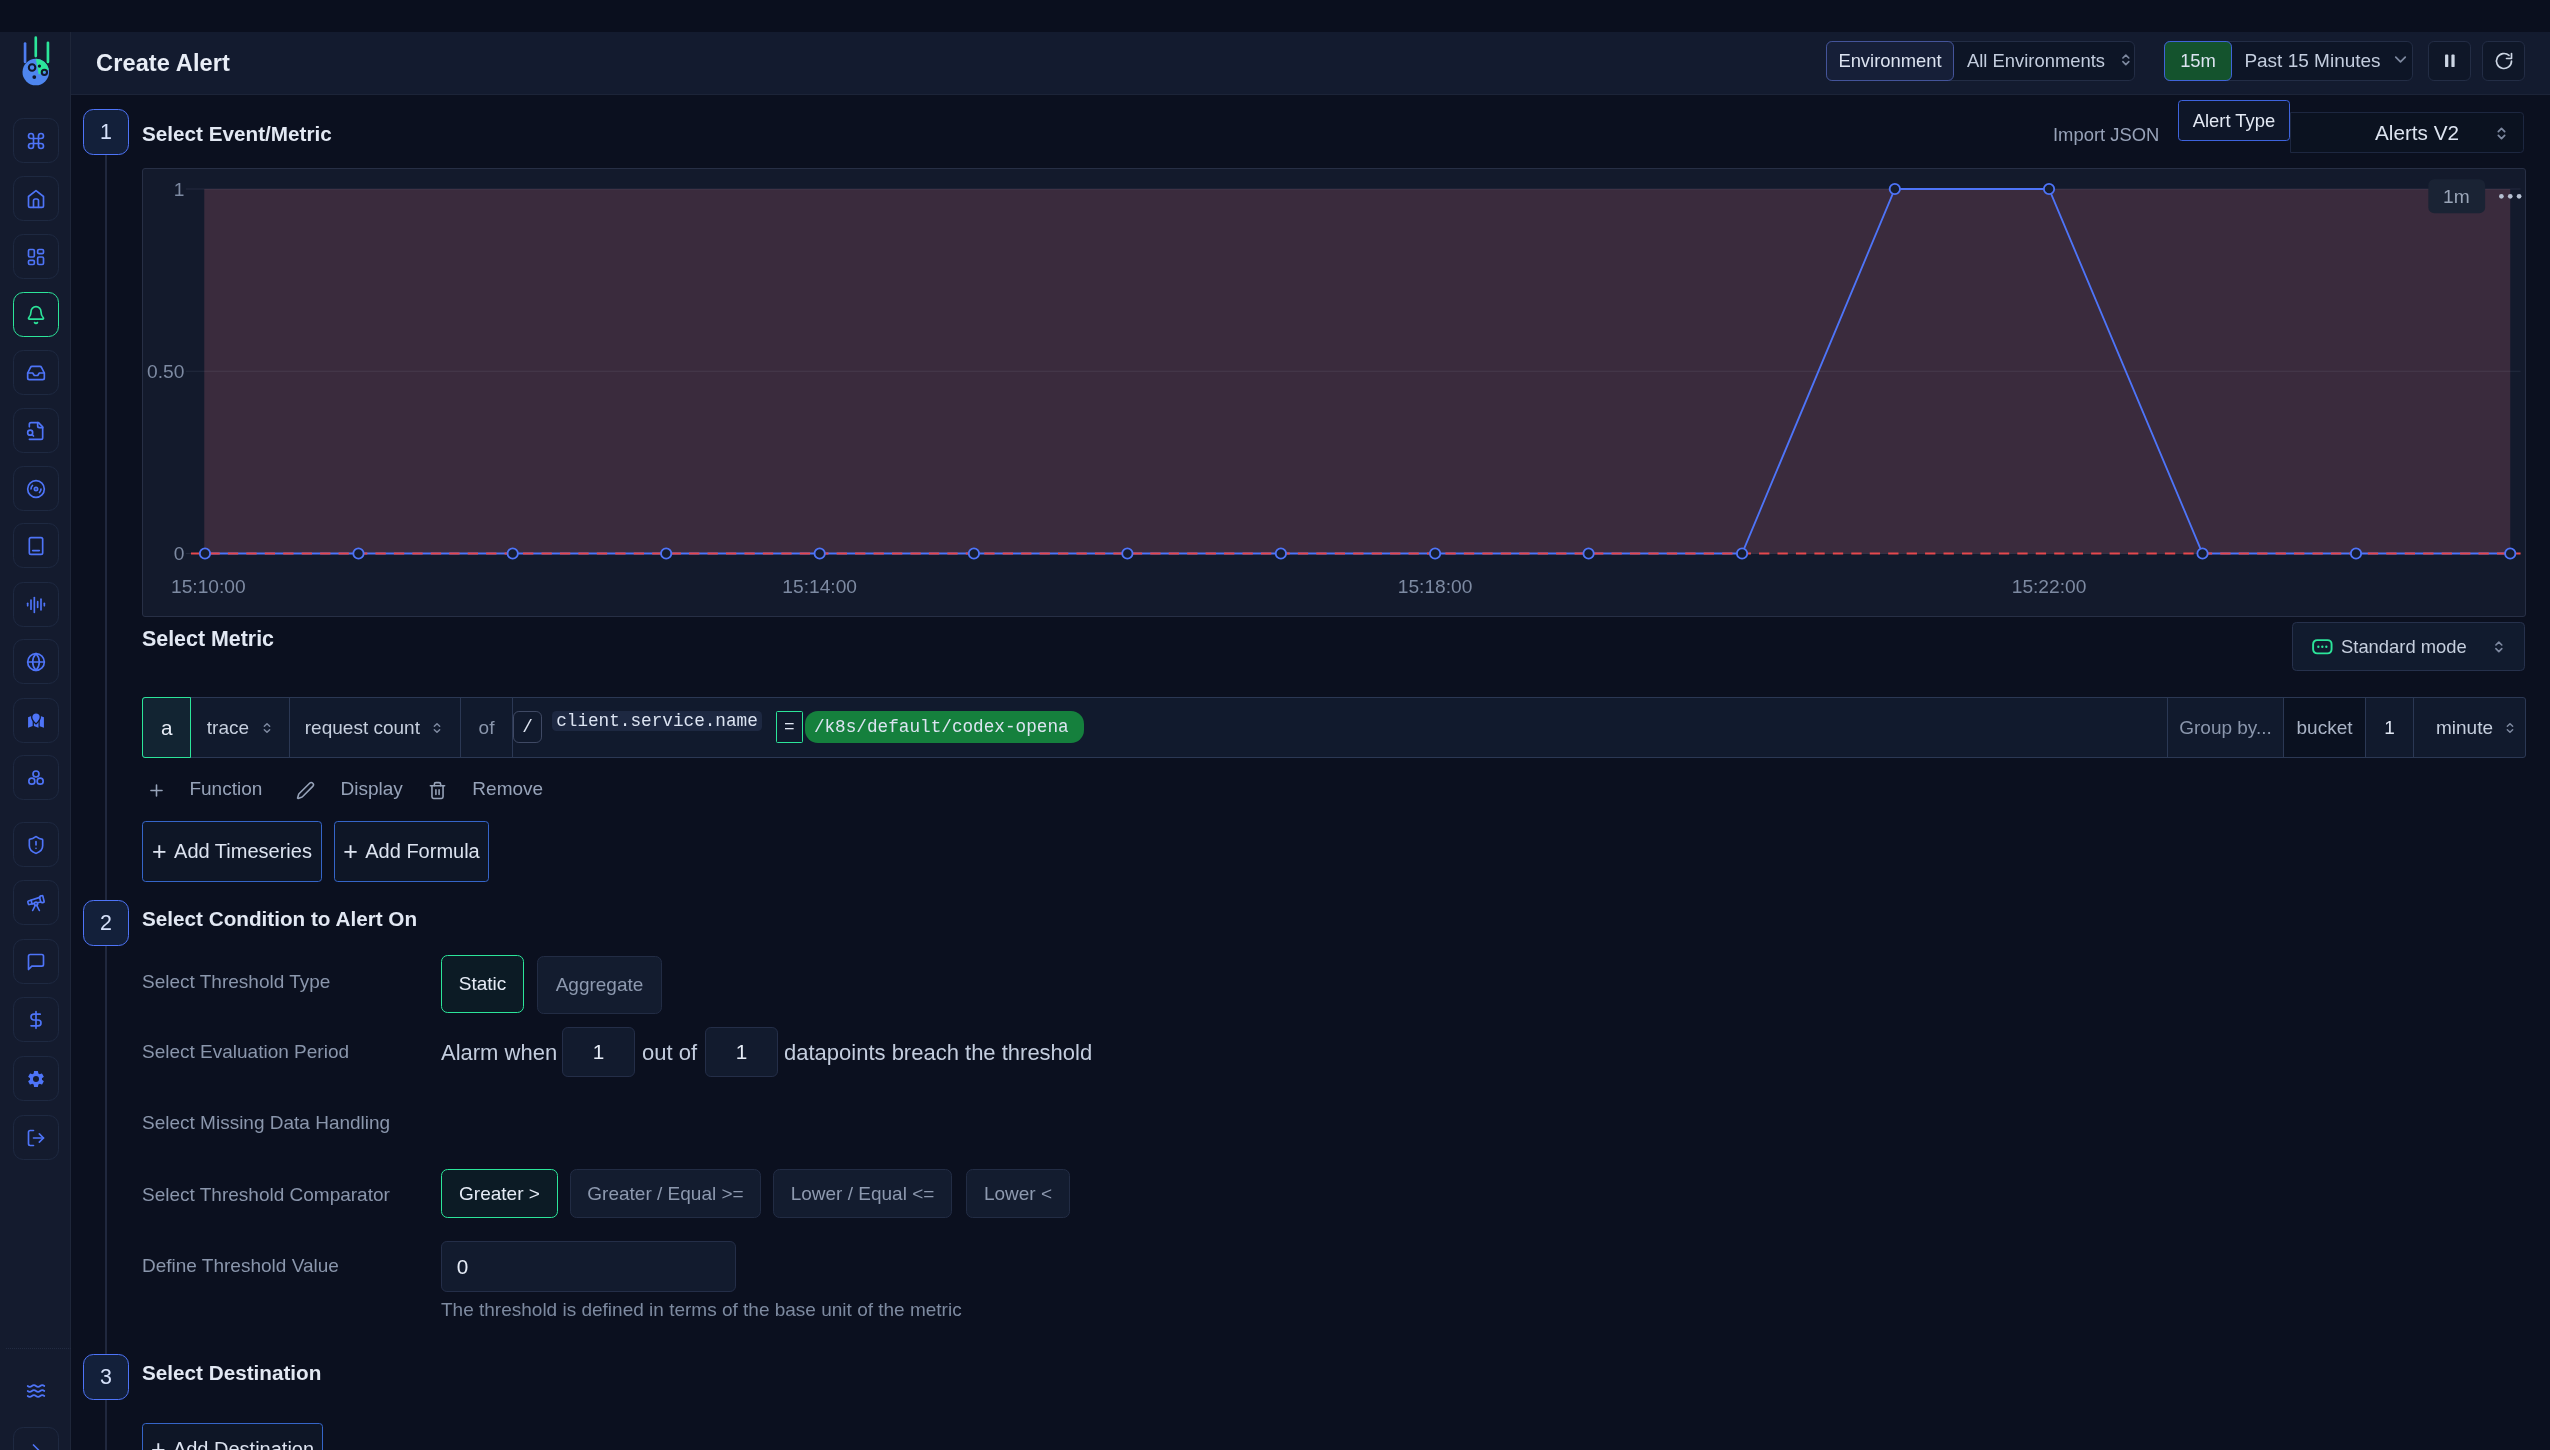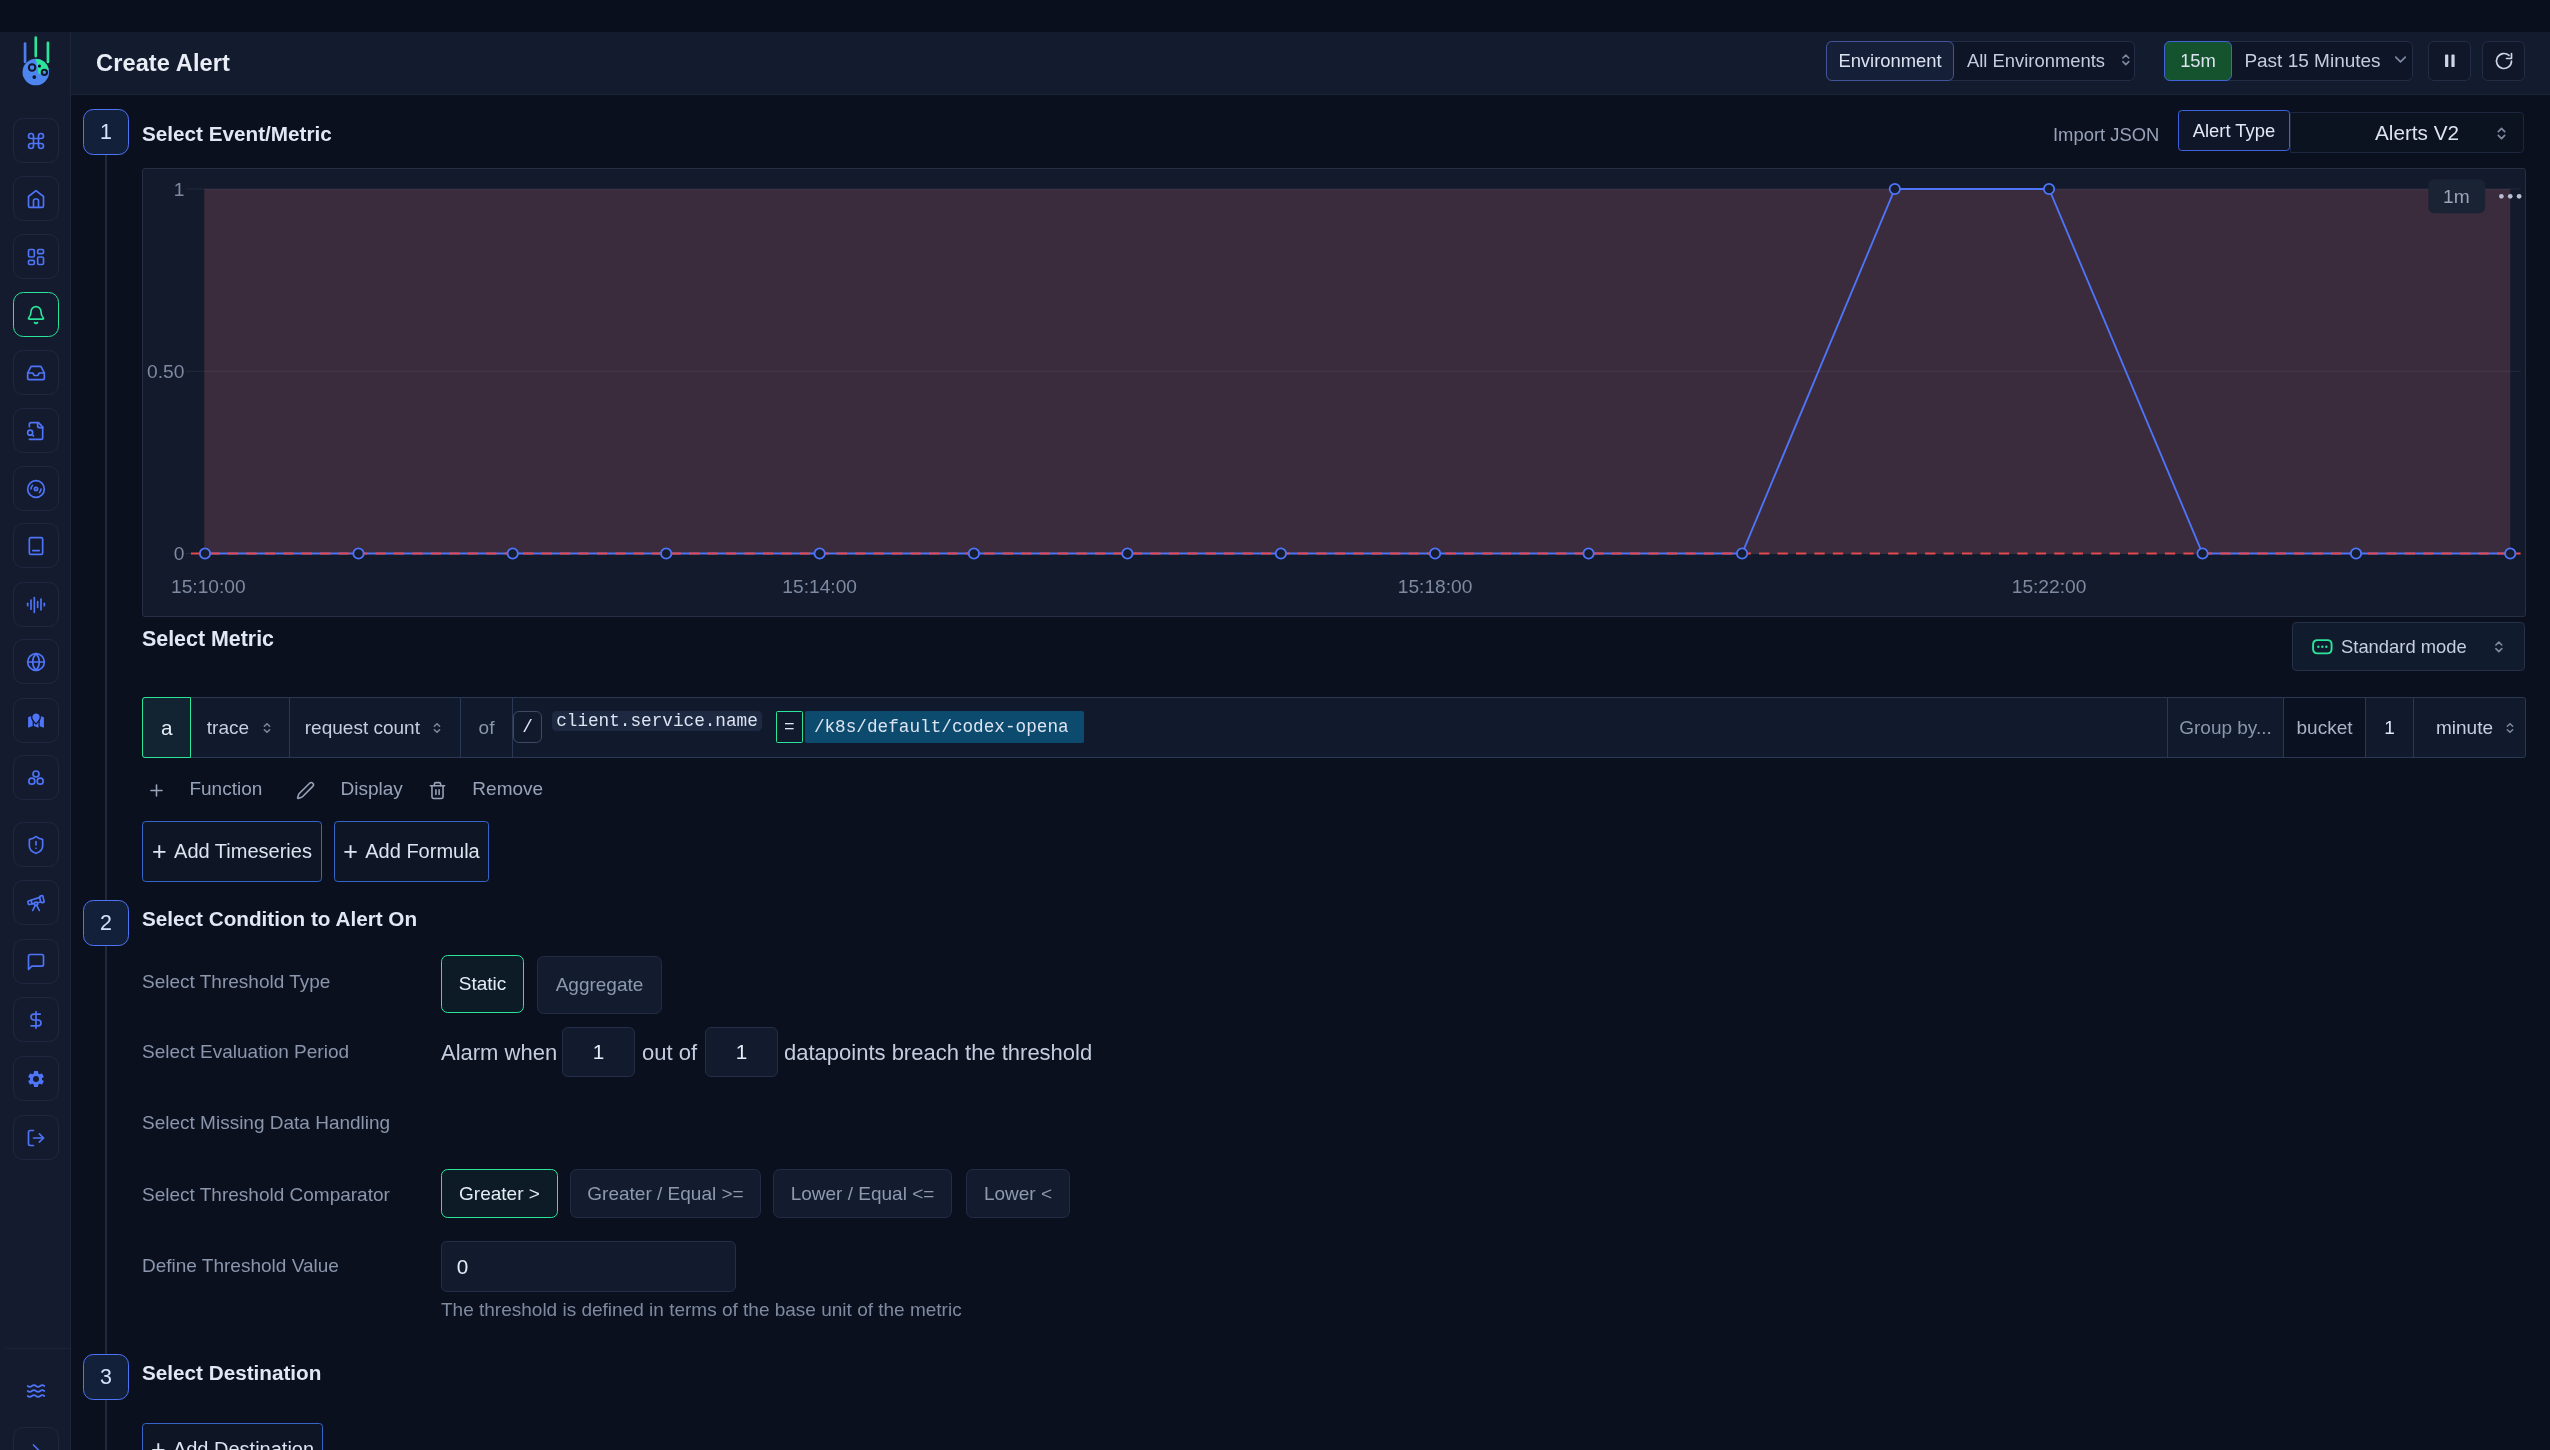--- a/index.html
+++ b/index.html
@@ -226,21 +226,21 @@
         <path d="M21 3v6h-6"></path>
       </svg>
   </div>
 
   <div class="vline" style="top:123px; height:747px;"></div>
   <div class="vline" style="top:914px; height:410px;"></div>
   <div class="vline" style="top:1367px; height:83px;"></div>
   <div class="badge" style="left:83px; top:77px;">1</div>
   <div class="stitle" style="left:142px; top:90px;">Select Event/Metric</div>
   <div class="abs" style="left:2053px; top:92px; font-size:18.4px; color:#97a2b8;">Import JSON</div>
-  <div class="abs" style="left:2178px; top:78px; width:112px; height:41px; border:1.5px solid #3e63dd; border-radius:3.7px; background:#0e1628; display:flex; align-items:center; justify-content:center; font-size:18.4px; color:#e3e9f4;">Alert Type</div>
+  <div class="abs" style="left:2178px; top:68px; width:112px; height:41px; border:1.5px solid #3e63dd; border-radius:3.7px; background:#0e1628; display:flex; align-items:center; justify-content:center; font-size:18.4px; color:#e3e9f4;">Alert Type</div>
   <div class="abs" style="left:2290px; top:80px; width:234px; height:41px; border:0.7px solid #1d2740; border-radius:0 3.7px 3.7px 0; background:#0b1220; display:flex; align-items:center; justify-content:center; font-size:20.7px; color:#dde4f0;padding-left:20px;">Alerts V2
     <span class="updn" style="position:absolute; right:11.8px; top:11px;"><svg viewBox="0 0 24 24">
           <path d="m8 9.5 4-4 4 4"></path>
           <path d="m8 14.5 4 4 4-4"></path>
         </svg></span>
   </div>
 
   <div class="abs" style="left:142px; top:136px; width:2384px; height:449px; background:#131a2c; border:0.7px solid #272f45; border-radius:3px;">
     <svg class="abs" style="left:0;top:0;" width="2382" height="448" viewBox="0 0 3228 607">
       <rect x="83" y="27" width="3125" height="494" fill="#3a2b3d"></rect>
@@ -315,21 +315,21 @@
       <span class="updn" style="margin-left:8.9px; margin-top:3px;"><svg viewBox="0 0 24 24" style="width:16px;height:16px;">
             <path d="m8 9.5 4-4 4 4"></path>
             <path d="m8 14.5 4 4 4-4"></path>
           </svg></span>
     </div>
     <div class="abs" style="left:318px; top:0; width:52px; height:59px; border-right:0.7px solid #2b3854; display:flex; align-items:center; justify-content:center; font-size:19px; color:#8a96ac;">of</div>
     <div class="abs" style="left:370px; top:0; width:1655px; height:59px; border-right:0.7px solid #2b3854;">
       <div class="abs mono" style="left:0px; top:13.3px; width:29px; height:32px; border:1.1px solid #3f4964; border-radius:5.9px; display:flex; align-items:center; justify-content:center; font-size:17.7px; color:#dfe6f3;">/</div>
       <div class="abs mono" style="left:39px; top:13.3px; width:210px; height:20px; background:#1d2841; border-radius:4.4px; display:flex; align-items:center; justify-content:center; font-size:17.7px; color:#dce4f2;">client.service.name</div>
       <div class="abs mono" style="left:263px; top:13.3px; width:26.6px; height:32px; border:1.5px solid #2ce59a; border-radius:1.5px; display:flex; align-items:center; justify-content:center; font-size:17.7px; color:#dfe6f3;">=</div>
-      <div class="abs mono" style="left:292px; top:13.3px; width:279px; height:32px; background:#0c4a6e; border-radius:2px; overflow:hidden; display:flex; align-items:center; font-size:17.7px; color:#dce4f2; padding-left:8.9px; white-space:nowrap;">/k8s/default/codex-opena</div>
+      <div class="abs mono" style="left:292px; top:13.3px; width:279px; height:32px; background:#15803d; border-radius:13px; overflow:hidden; display:flex; align-items:center; font-size:17.7px; color:#dce4f2; padding-left:8.9px; white-space:nowrap;">/k8s/default/codex-opena</div>
     </div>
     <div class="abs" style="left:2025px; top:0; width:116px; height:59px; border-right:0.7px solid #2b3854; display:flex; align-items:center; justify-content:center; font-size:19px; color:#8a96ac;">Group by...</div>
     <div class="abs" style="left:2141px; top:0; width:82px; height:59px; border-right:0.7px solid #2b3854; background:#0a1120; display:flex; align-items:center; justify-content:center; font-size:19px; color:#aab4c6;">bucket</div>
     <div class="abs" style="left:2223px; top:0; width:48px; height:59px; border-right:0.7px solid #2b3854; display:flex; align-items:center; justify-content:center; font-size:19px; color:#dfe6f3;">1</div>
     <div class="abs" style="left:2271px; top:0; width:112px; height:59px; display:flex; align-items:center;">
       <span style="margin-left:22px; font-size:19px; color:#c6cfde;">minute</span>
       <span class="updn" style="margin-left:8.9px; margin-top:3px;"><svg viewBox="0 0 24 24" style="width:16px;height:16px;">
             <path d="m8 9.5 4-4 4 4"></path>
             <path d="m8 14.5 4 4 4-4"></path>
           </svg></span>

